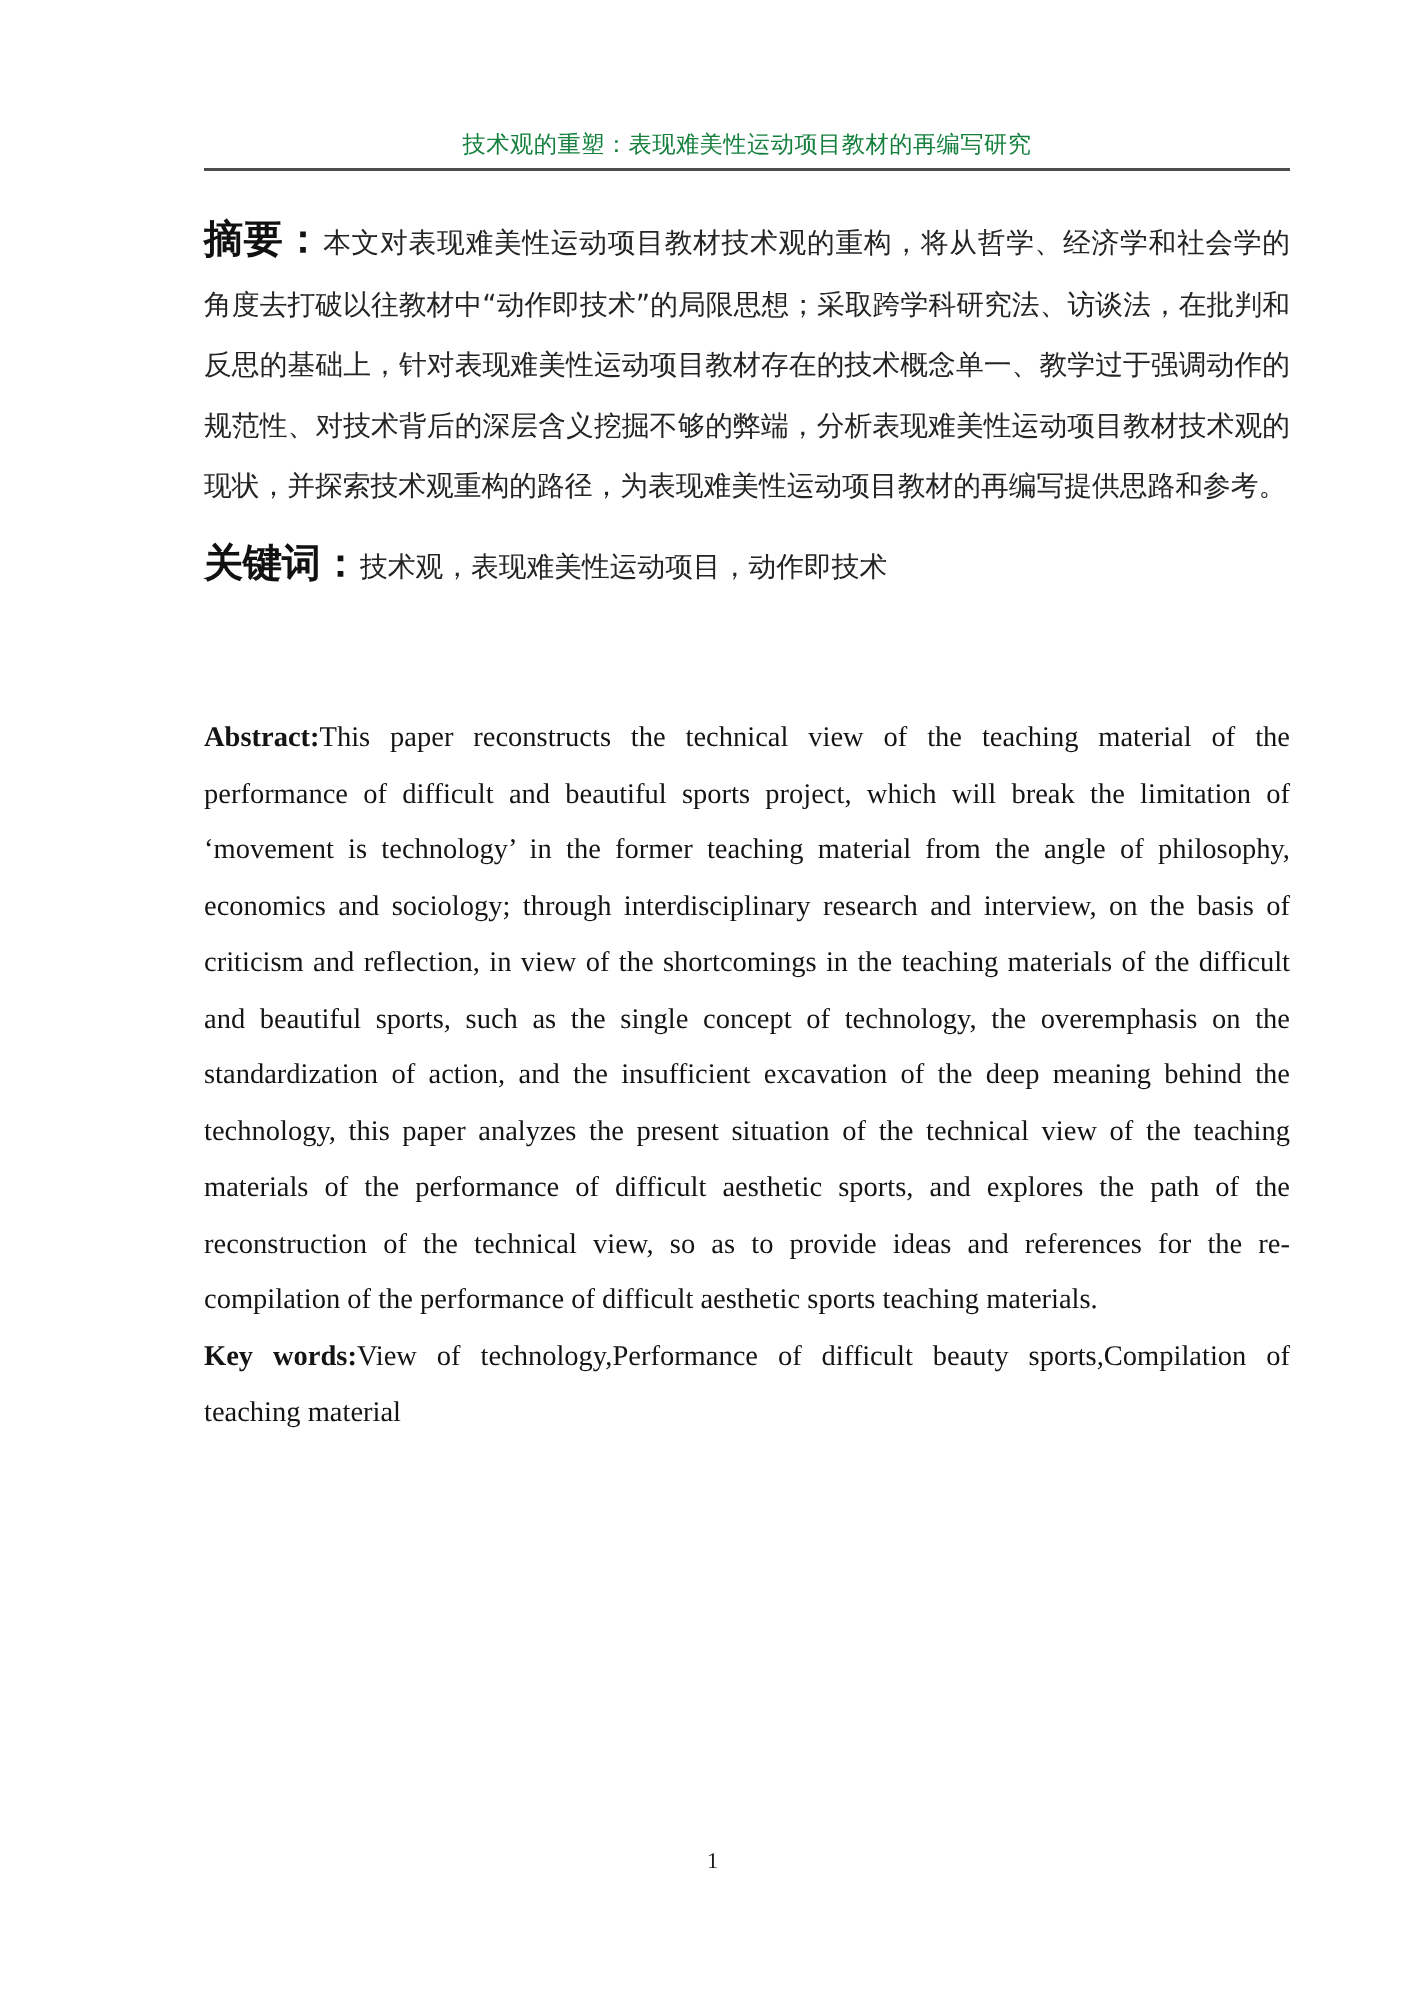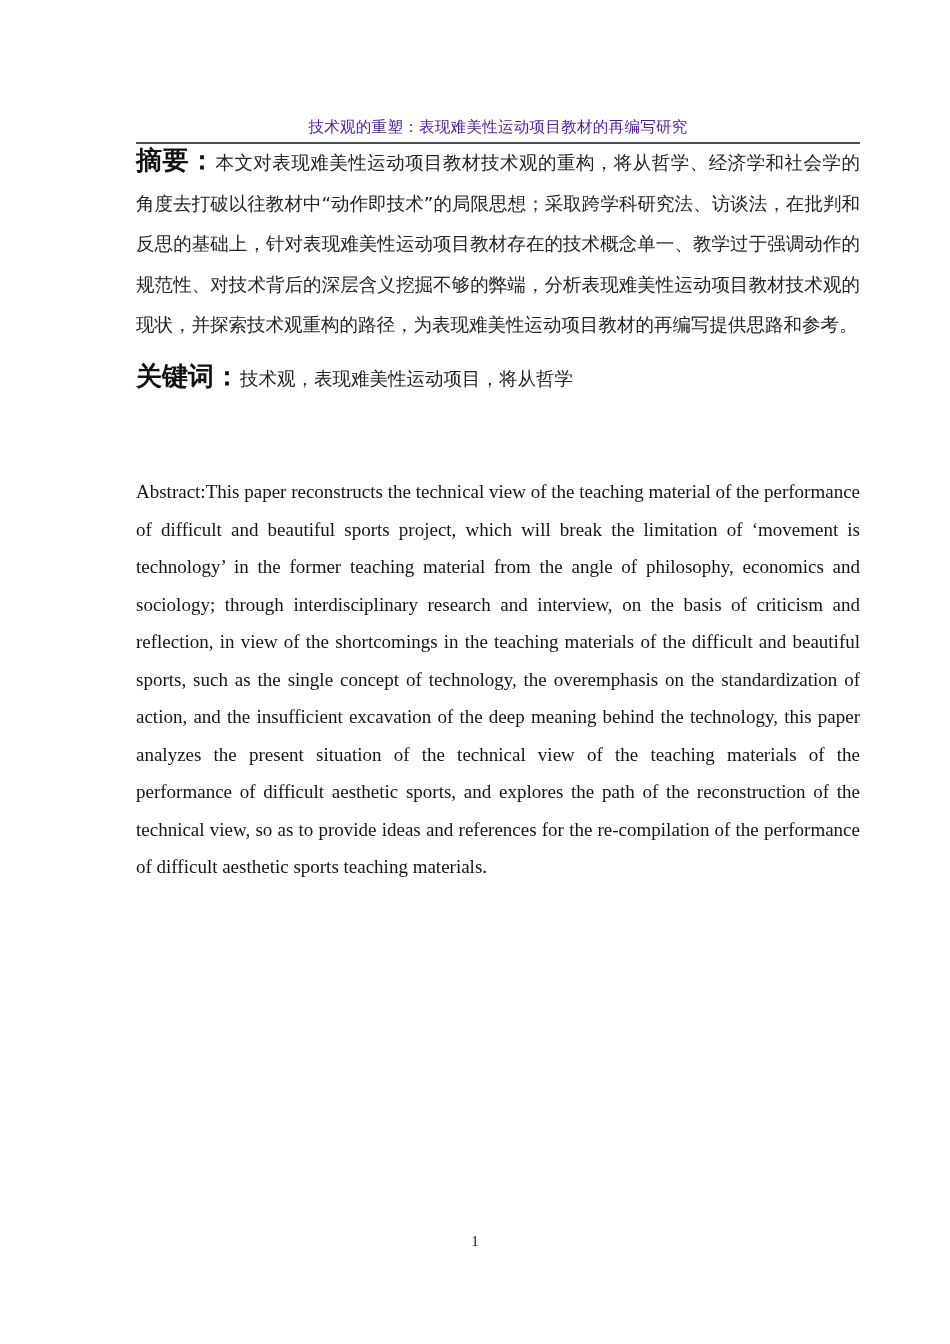--- a/index.html
+++ b/index.html
@@ -26,24 +26,23 @@
     top: 86px;
     width: 724px;
   }
 
   .running-header-text {
     display: block;
     text-align: center;
     font-family: "Liberation Serif", "DejaVu Serif", serif;
     font-size: 15.5px;
     line-height: 22px;
-    color: #4c1d95;
+    color: #15803d;
     letter-spacing: 0.3px;
     white-space: nowrap;
-    margin-top: 30px;
   }
 
   .header-rule {
     margin-top: 4px;
     width: 100%;
     height: 2px;
     background: #4d4d4d;
   }
 
   
@@ -88,21 +87,21 @@
   
   .en-block {
     font-family: "Liberation Serif", "DejaVu Serif", serif;
     font-size: 19px;
     line-height: 37.5px;
     text-align: justify;
     color: #141414;
   }
 
   .en-label {
-    font-weight: normal;
+    font-weight: bold;
   }
 
   .en-abstract {
     margin: 0;
   }
 
   .en-keywords {
     margin: 0;
   }
 
@@ -129,28 +128,29 @@
   <div class="running-header">
     <span class="running-header-text">技术观的重塑：表现难美性运动项目教材的再编写研究</span>
     <div class="header-rule"></div>
   </div>
 
   <div class="content">
 
     <div class="cn-block">
       <p class="cn-abstract"><span class="cn-label">摘要：</span><span>本文对表现难美性运动项目教材技术观的重构，将从哲学、经济学和社会学的角度去打破以往教材中“动作即技术”的局限思想；采取跨学科研究法、访谈法，在批判和反思的基础上，针对表现难美性运动项目教材存在的技术概念单一、教学过于强调动作的规范性、对技术背后的深层含义挖掘不够的弊端，分析表现难美性运动项目教材技术观的现状，并探索技术观重构的路径，为表现难美性运动项目教材的再编写提供思路和参考。</span></p>
 
-      <p class="cn-keywords"><span class="cn-label">关键词：</span><span>技术观，表现难美性运动项目，将从哲学</span></p>
+      <p class="cn-keywords"><span class="cn-label">关键词：</span><span>技术观，表现难美性运动项目，动作即技术</span></p>
     </div>
 
     <div class="block-gap"></div>
 
     <div class="en-block">
       <p class="en-abstract"><span class="en-label">Abstract:</span><span>This paper reconstructs the technical view of the teaching material of the performance of difficult and beautiful sports project, which will break the limitation of ‘movement is technology’ in the former teaching material from the angle of philosophy, economics and sociology; through interdisciplinary research and interview, on the basis of criticism and reflection, in view of the shortcomings in the teaching materials of the difficult and beautiful sports, such as the single concept of technology, the overemphasis on the standardization of action, and the insufficient excavation of the deep meaning behind the technology, this paper analyzes the present situation of the technical view of the teaching materials of the performance of difficult aesthetic sports, and explores the path of the reconstruction of the technical view, so as to provide ideas and references for the re-compilation of the performance of difficult aesthetic sports teaching materials.</span></p>
 
+      <p class="en-keywords"><span class="en-label">Key words:</span><span>View of technology,Performance of difficult beauty sports,Compilation of teaching material</span></p>
     </div>
 
   </div>
 
   <div class="page-footer">
     <span class="page-number">1</span>
   </div>
 
 </div>
 

